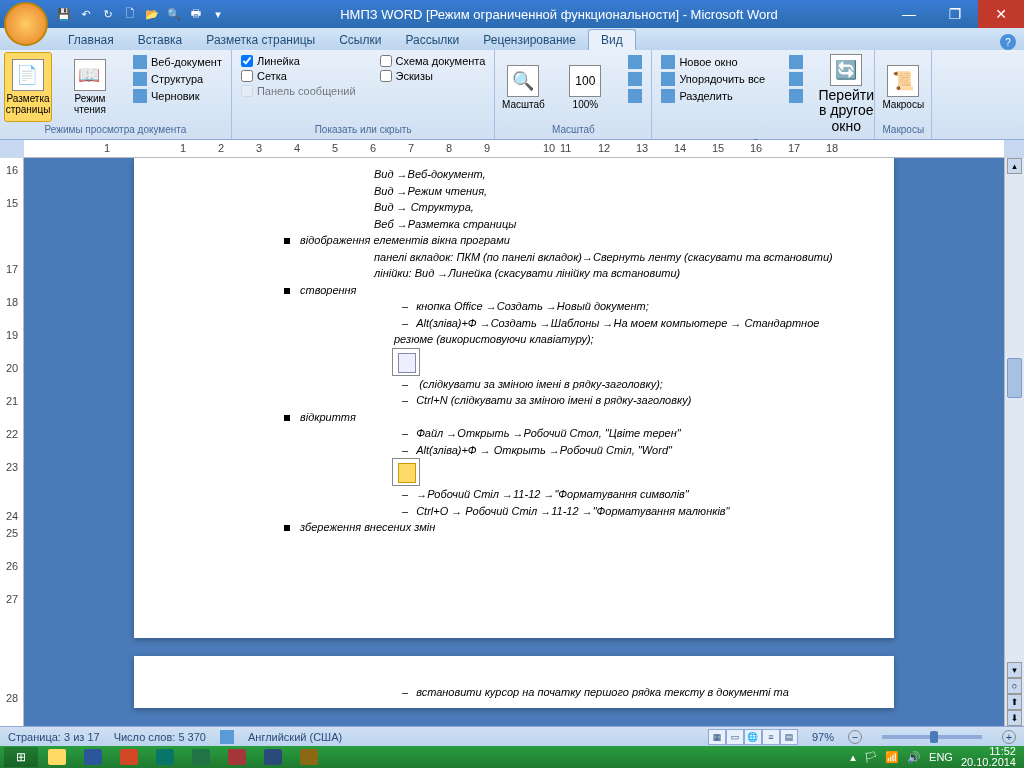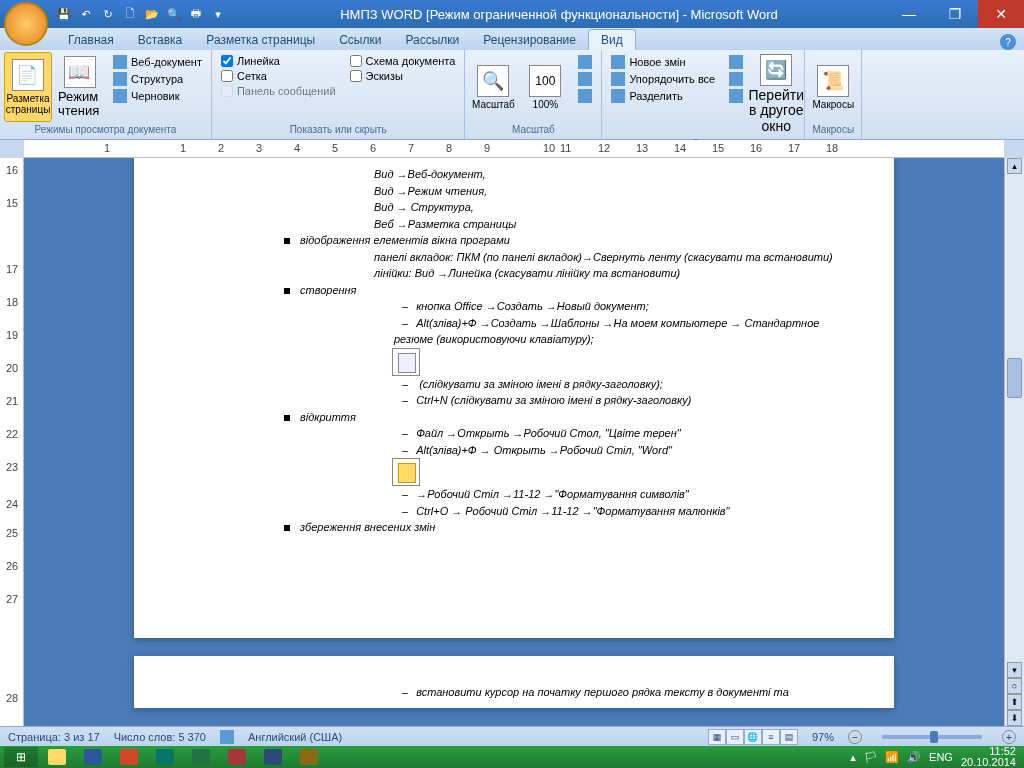--- a/index.html
+++ b/index.html
@@ -11,21 +11,21 @@
 .win-controls{display:flex}
 .win-btn{width:46px;height:28px;display:flex;align-items:center;justify-content:center;color:#fff;font-size:14px}
 .win-btn.close{background:#c0392b}
 .office-btn{width:44px;height:44px;border-radius:50%;background:radial-gradient(#ffcc66,#e67e22);position:absolute;top:2px;left:4px;z-index:10;border:2px solid #b8860b;display:flex;align-items:center;justify-content:center;font-size:8px;color:#fff}
 .ribbon-tabs{height:22px;background:linear-gradient(#d4e5f7,#bcd4ee);display:flex;align-items:flex-end;padding-left:56px;gap:0}
 .tab{padding:3px 12px;font-size:12px;color:#1f4e79;cursor:pointer}
 .tab.active{background:#e8f0fa;border:1px solid #8faad8;border-bottom:none;border-radius:3px 3px 0 0}
 .help-btn{margin-left:auto;margin-right:8px;width:16px;height:16px;border-radius:50%;background:#4a90d9;color:#fff;display:flex;align-items:center;justify-content:center;font-size:10px}
 .ribbon{height:90px;background:linear-gradient(#e8f0fa,#d0e0f2);display:flex;border-bottom:1px solid #8faad8}
 .group{border-right:1px solid #a9c1e0;display:flex;flex-direction:column;padding:2px 4px}
-.group-content{flex:1;display:flex;gap:4px}
+.group-content{flex:1;display:flex;gap:14px}
 .group-label{text-align:center;font-size:10px;color:#4a6a9a;padding:2px 0}
 .big-btn{width:48px;display:flex;flex-direction:column;align-items:center;justify-content:center;padding:2px;gap:2px;cursor:pointer}
 .big-btn.active{background:#ffd966;border:1px solid #d4a013;border-radius:3px}
 .big-icon{width:32px;height:32px;background:#fff;border:1px solid #888;display:flex;align-items:center;justify-content:center;font-size:18px}
 .small-list{display:flex;flex-direction:column;gap:1px;padding:2px}
 .small-item{display:flex;align-items:center;gap:4px;padding:1px 3px;cursor:pointer;white-space:nowrap}
 .small-icon{width:14px;height:14px;background:#5b9bd5;display:inline-block}
 .chk{display:flex;align-items:center;gap:4px;padding:1px 3px}
 .chk input{width:12px;height:12px}
 .ruler-area{height:18px;background:#fff;border-bottom:1px solid #bbb;position:relative;margin-left:24px;margin-right:20px;font-size:8px;display:flex;align-items:center;overflow:hidden}
@@ -98,21 +98,21 @@
 
 <div class="ribbon">
   <div class="group">
     <div class="group-content">
       <div class="big-btn active">
         <div class="big-icon">📄</div>
         <span style="font-size:10px;line-height:1.1;text-align:center">Разметка страницы</span>
       </div>
       <div class="big-btn">
         <div class="big-icon">📖</div>
-        <span style="font-size:13px;line-height:1.1;">Режим чтения</span>
+        <span style="font-size:10px;line-height:1.1;text-align:center">Режим чтения</span>
       </div>
       <div class="small-list">
         <div class="small-item">
             <span class="small-icon"></span>
             <span>Веб-документ</span>
           </div>
         <div class="small-item">
             <span class="small-icon"></span>
             <span>Структура</span>
           </div>
@@ -178,21 +178,21 @@
       </div>
     </div>
     <div class="group-label">Масштаб</div>
   </div>
 
   <div class="group">
     <div class="group-content">
       <div class="small-list">
         <div class="small-item">
             <span class="small-icon"></span>
-            <span>Новое змін</span>
+            <span>Новое окно</span>
           </div>
         <div class="small-item">
             <span class="small-icon"></span>
             <span>Упорядочить все</span>
           </div>
         <div class="small-item">
             <span class="small-icon"></span>
             <span>Разделить</span>
           </div>
       </div>
@@ -254,21 +254,21 @@
       <span class="vmark" style="top: 6px;">16</span>
       <span class="vmark" style="top: 39px;">15</span>
       <span class="vmark" style="top: 72px;"></span>
       <span class="vmark" style="top: 105px;">17</span>
       <span class="vmark" style="top: 138px;">18</span>
       <span class="vmark" style="top: 171px;">19</span>
       <span class="vmark" style="top: 204px;">20</span>
       <span class="vmark" style="top: 237px;">21</span>
       <span class="vmark" style="top: 270px;">22</span>
       <span class="vmark" style="top: 303px;">23</span>
-      <span class="vmark" style="top: 340px;">24</span>
+      <span class="vmark" style="top: 352px;">24</span>
       <span class="vmark" style="top: 369px;">25</span>
       <span class="vmark" style="top: 402px;">26</span>
       <span class="vmark" style="top: 435px;">27</span>
       <span class="vmark" style="top: 468px;"></span>
       <span class="vmark" style="top: 501px;"></span>
       <span class="vmark" style="top: 534px;">28</span>
     </div>
   <div class="page-container">
     <div class="page">
       <div class="doc-line">Вид →Веб-документ,</div>

